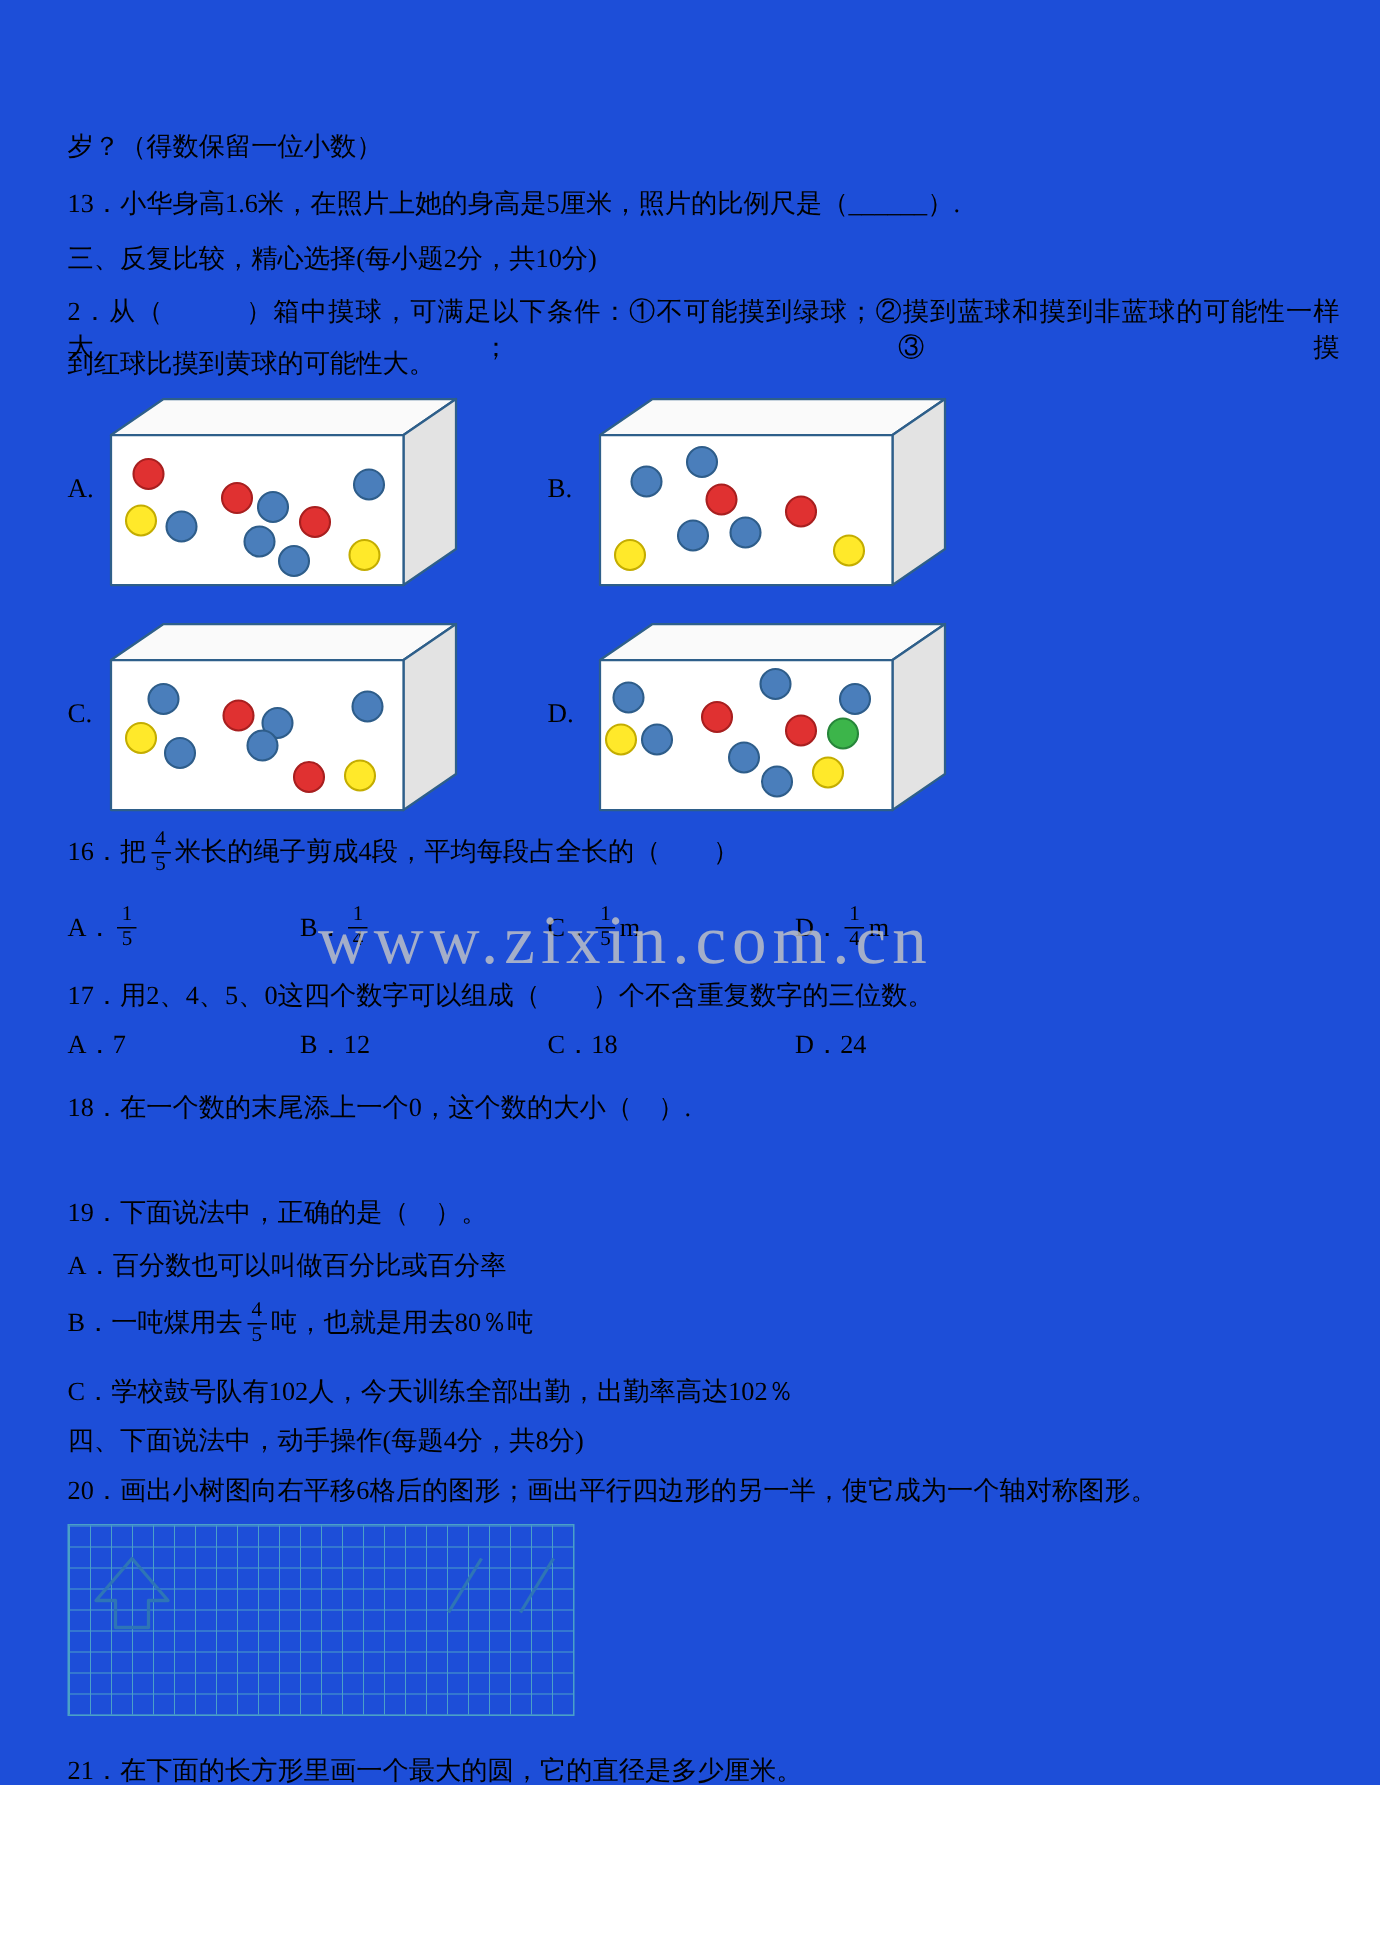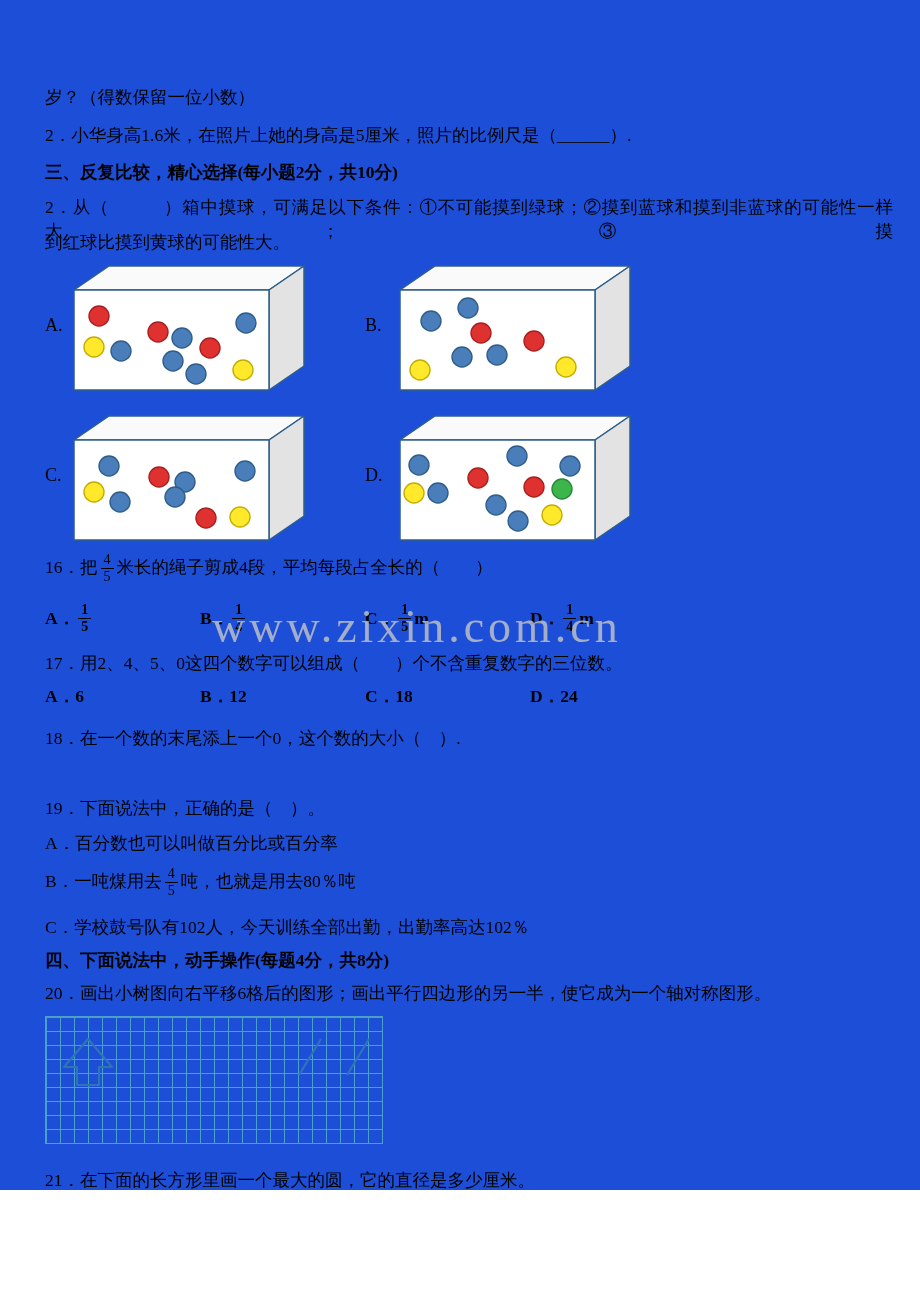--- a/index.html
+++ b/index.html
@@ -1,20 +1,20 @@
 <!DOCTYPE html>
 <html style="--box-outline: #2e5f8a; --box-top: #fafafa; --box-side: #e3e3e3; --grid-line: #4aa0c8; --shape-line: #2e75b6; --watermark: #c6c6c6;"><head>
 <meta charset="utf-8">
 <style>
   html,body{margin:0;padding:0;background:#fff;}
   .page{position:relative;width:920px;height:1190px;background:#1d4ed8;overflow:hidden;
         font-family:"Liberation Serif","DejaVu Serif",serif;font-size:17.5px;color:#000;}
   .t{position:absolute;white-space:nowrap;z-index:1;line-height:1.35;}
   .just{white-space:normal;width:848px;text-align:justify;text-align-last:justify;}
-  .bold{font-weight:700;}
+  .bold{font-weight:400;}
   .fl{display:flex;align-items:center;height:40px;font-family:Liberation Serif, serif;}
   .frac{display:inline-flex;flex-direction:column;align-items:center;line-height:1;
         font-size:14px;margin:0 3px;vertical-align:middle;}
   .fnum{border-bottom:1.3px solid #000;padding:0 3px 1px 3px;}
   .fden{padding-top:1px;}
   .optrow{position:absolute;left:0;width:920px;height:40px;z-index:1;}
   .opt{position:absolute;top:0;height:40px;display:inline-flex;align-items:center;white-space:nowrap;}
   .watermark{position:absolute;z-index:2;font-size:46px;letter-spacing:4px;color:var(--watermark);
              opacity:.8;pointer-events:none;font-family:"Liberation Serif",serif;}
   .boxlabel{position:absolute;z-index:1;font-size:18px;}
@@ -31,21 +31,21 @@
   .shape{fill:none;stroke:var(--shape-line);stroke-width:2.2;stroke-linejoin:round;}
   .rect21{position:absolute;left:45px;top:1268px;width:287px;height:34px;z-index:1;
           border:2px solid var(--shape-line);border-bottom:none;}
 </style>
 </head>
 <body>
 
 <div class="page">
 
   <div class="t" style="left:45px;top:86px">岁？（得数保留一位小数）</div>
-  <div class="t" style="left:45px;top:124px">2．小华身高1.6米，在照片上她的身高是5厘米，照片的比例尺是（______）.</div>
+  <div class="t" style="left:45px;top:124px">13．小华身高1.6米，在照片上她的身高是5厘米，照片的比例尺是（______）.</div>
   <div class="t bold" style="left:45px;top:161px">三、反复比较，精心选择(每小题2分，共10分)</div>
   <div class="t just" style="left:45px;top:196px">2．从（　　　）箱中摸球，可满足以下条件：①不可能摸到绿球；②摸到蓝球和摸到非蓝球的可能性一样大；③摸</div>
   <div class="t" style="left:45px;top:231px">到红球比摸到黄球的可能性大。</div>
 
   <div class="boxlabel" style="left:45px;top:315px">A.</div>
   <div class="boxwrap" style="left:72px;top:262px">
     <svg class="box-svg" width="240" height="135">
       <polygon class="face topf" points="2,28 197,28 232,4 37,4"></polygon>
       <polygon class="face sidef" points="197,28 232,4 232,104 197,128"></polygon>
       <rect class="face" x="2" y="28" width="195" height="100"></rect>
@@ -166,21 +166,21 @@
           <span class="fden">4</span>
         </span>
       <span>m</span>
     </span>
   </div>
 
   <div class="watermark" style="left:212px;top:600px">www.zixin.com.cn</div>
 
   <div class="t" style="left:45px;top:652px">17．用2、4、5、0这四个数字可以组成（　　）个不含重复数字的三位数。</div>
   <div class="optrow bold" style="top:682px;height:28px">
-    <span class="opt" style="left:45px;height:28px">A．6</span>
+    <span class="opt" style="left:45px;height:28px">A．7</span>
     <span class="opt" style="left:200px;height:28px">B．12</span>
     <span class="opt" style="left:365px;height:28px">C．18</span>
     <span class="opt" style="left:530px;height:28px">D．24</span>
   </div>
 
   <div class="t" style="left:45px;top:727px">18．在一个数的末尾添上一个0，这个数的大小（　）.</div>
 
   <div class="t" style="left:45px;top:797px">19．下面说法中，正确的是（　）。</div>
   <div class="t" style="left:45px;top:832px">A．百分数也可以叫做百分比或百分率</div>
   <div class="t fl" style="left:45px;top:862px">

